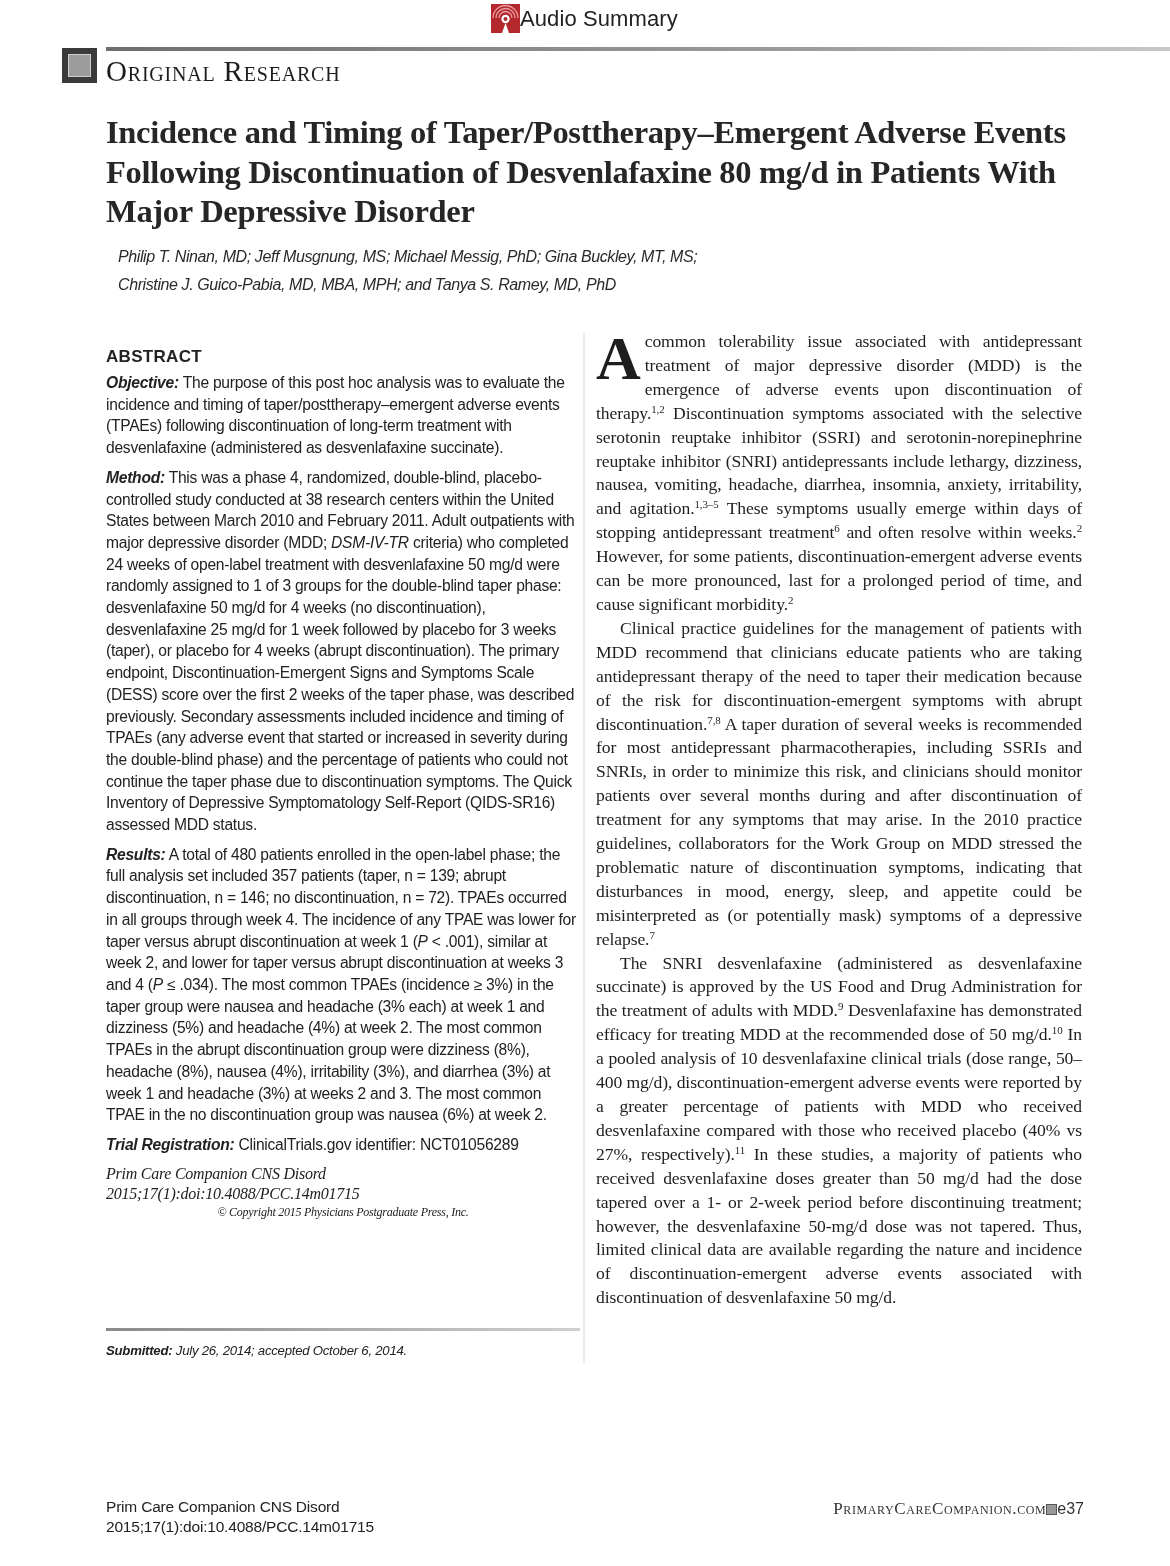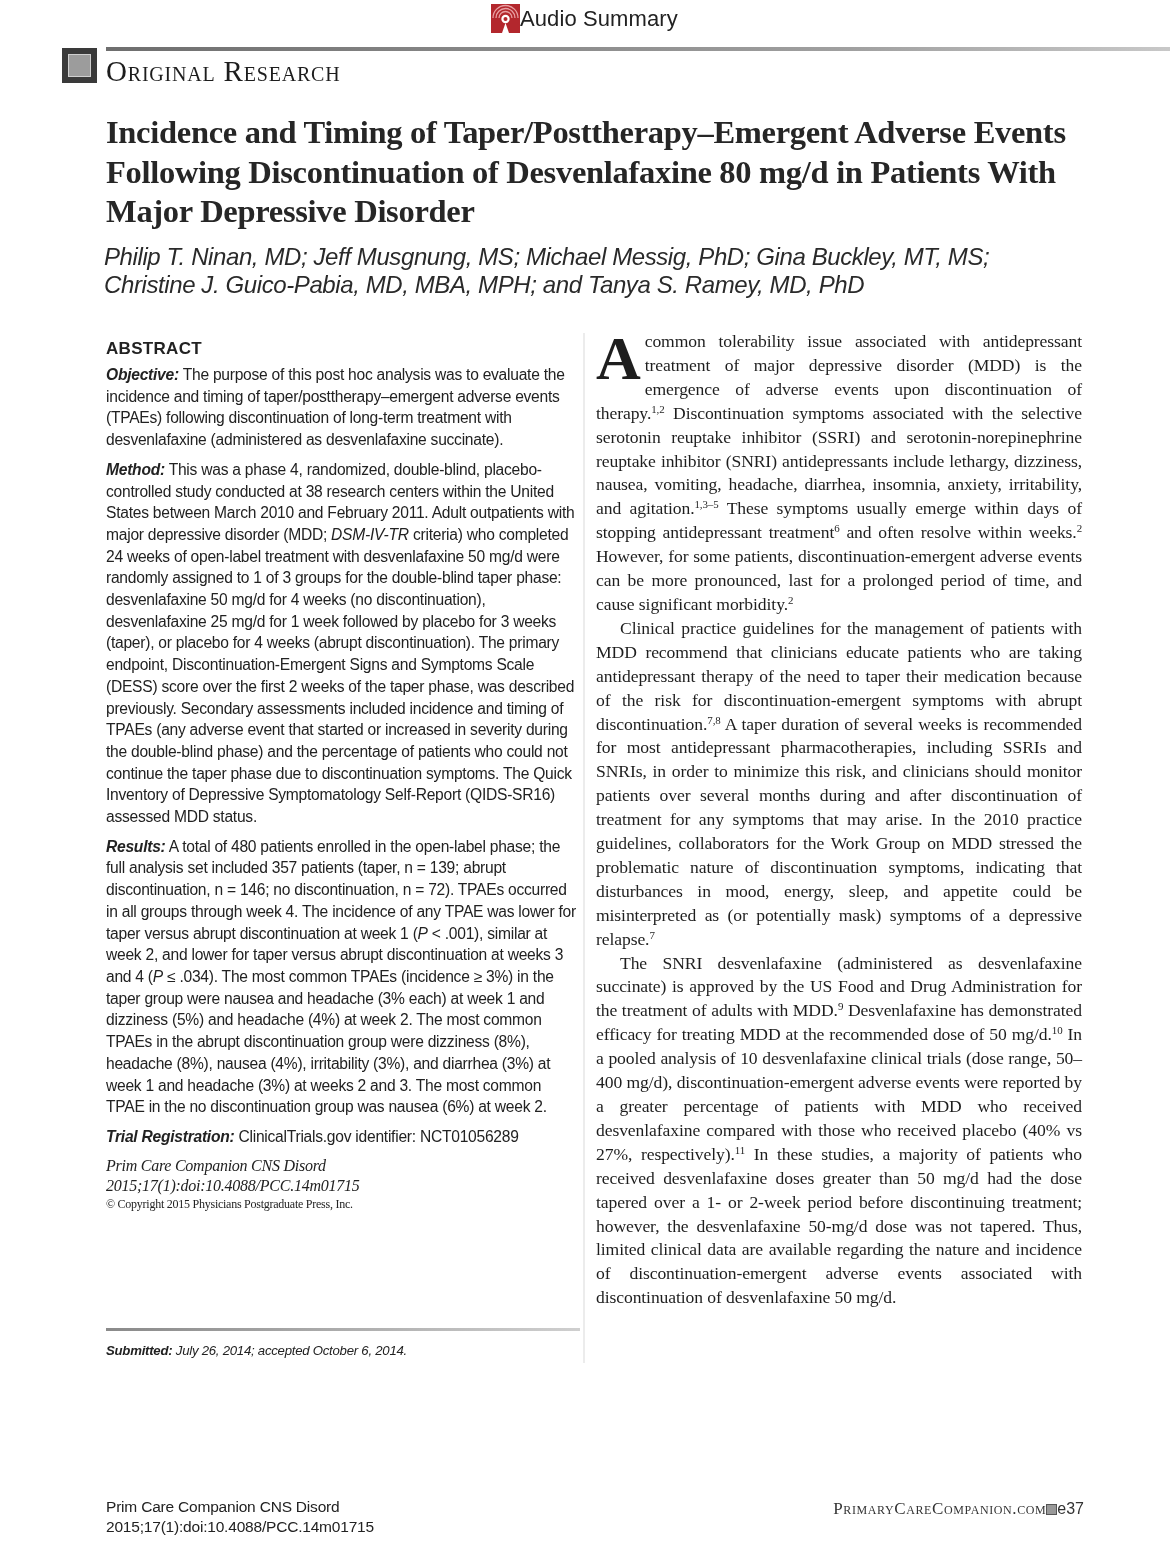--- a/index.html
+++ b/index.html
@@ -12,29 +12,29 @@
   .audio-label { font-family: "Liberation Sans", sans-serif; font-size: 22px; color: #222; letter-spacing: 0.1px; }
 
   
   .section-box { position: absolute; left: 62px; top: 48px; width: 35px; height: 35px; background: #3a3a3a; }
   .section-box::after { content: ""; position: absolute; left: 6px; top: 6px; width: 23px; height: 23px; background: #9c9c9c; border: 1px solid #cfcfcf; box-sizing: border-box; }
   .section-rule { position: absolute; left: 106px; top: 47px; width: 1064px; height: 4px; background: linear-gradient(to right, #6e6e6e, #a0a0a0 70%, #c8c8c8); }
   .section-title { position: absolute; left: 106px; top: 55px; font-family: "Liberation Serif", serif; font-size: 29px; color: #1d1d1d; font-variant: small-caps; letter-spacing: 0.8px; }
 
   
   .title { position: absolute; left: 106px; top: 113px; width: 960px; font-family: "Liberation Serif", serif; font-weight: bold; font-size: 32.5px; line-height: 39.5px; color: #262626; letter-spacing: -0.3px; }
-  .authors { position: absolute; left: 104px; top: 243px; width: 960px; font-family: "Liberation Sans", sans-serif; font-style: italic; font-size: 24px; line-height: 28px; color: #2a2a2a; letter-spacing: -0.4px; }
+  .authors { position: absolute; left: 118px; top: 243px; width: 960px; font-family: "Liberation Sans", sans-serif; font-style: italic; font-size: 16px; line-height: 28px; color: #2a2a2a; letter-spacing: -0.4px; }
 
   
   .abstract { position: absolute; left: 106px; top: 330px; width: 474px; font-family: "Liberation Sans", sans-serif; font-size: 15.6px; line-height: 21.7px; color: #222; letter-spacing: -0.25px; }
-  .abstract h2 { margin: 8px 0 4px 0; font-size: 17px; font-weight: bold; letter-spacing: 0.3px; line-height: 22px; }
+  .abstract h2 { margin: 16px 0 4px 0; font-size: 17px; font-weight: bold; letter-spacing: 0.3px; line-height: 22px; }
   .abstract p { margin: 0 0 8px 0; }
   .abstract .lbl { font-weight: bold; font-style: italic; }
   .cite-block { font-family: "Liberation Serif", serif; font-style: italic; font-size: 16px; line-height: 20px; margin-top: 8px; }
-  .cite-copy { font-family: "Liberation Serif", serif; font-size: 12px; line-height: 16px; }
+  .cite-copy { font-family: "Liberation Serif", serif; font-style: italic; font-size: 12px; line-height: 16px; text-align: center; }
   .col-divider { position: absolute; left: 583px; top: 333px; width: 2px; height: 1030px; background: #ececec; }
 
   .notes-rule { position: absolute; left: 106px; top: 1328px; width: 474px; height: 3px; background: linear-gradient(to right, #8a8a8a, #cfcfcf); }
   .notes { position: absolute; left: 106px; top: 1342px; width: 474px; font-family: "Liberation Sans", sans-serif; font-style: italic; font-size: 13.2px; line-height: 18px; color: #222; letter-spacing: -0.25px; }
   .notes .lbl { font-weight: bold; }
 
   
   .body { position: absolute; left: 596px; top: 330px; width: 486px; font-family: "Liberation Serif", serif; font-size: 17.6px; line-height: 23.9px; color: #1e1e1e; text-align: justify; letter-spacing: -0.1px; }
   .body p { margin: 0; text-indent: 24px; }
   .body p.first { text-indent: 0; }

